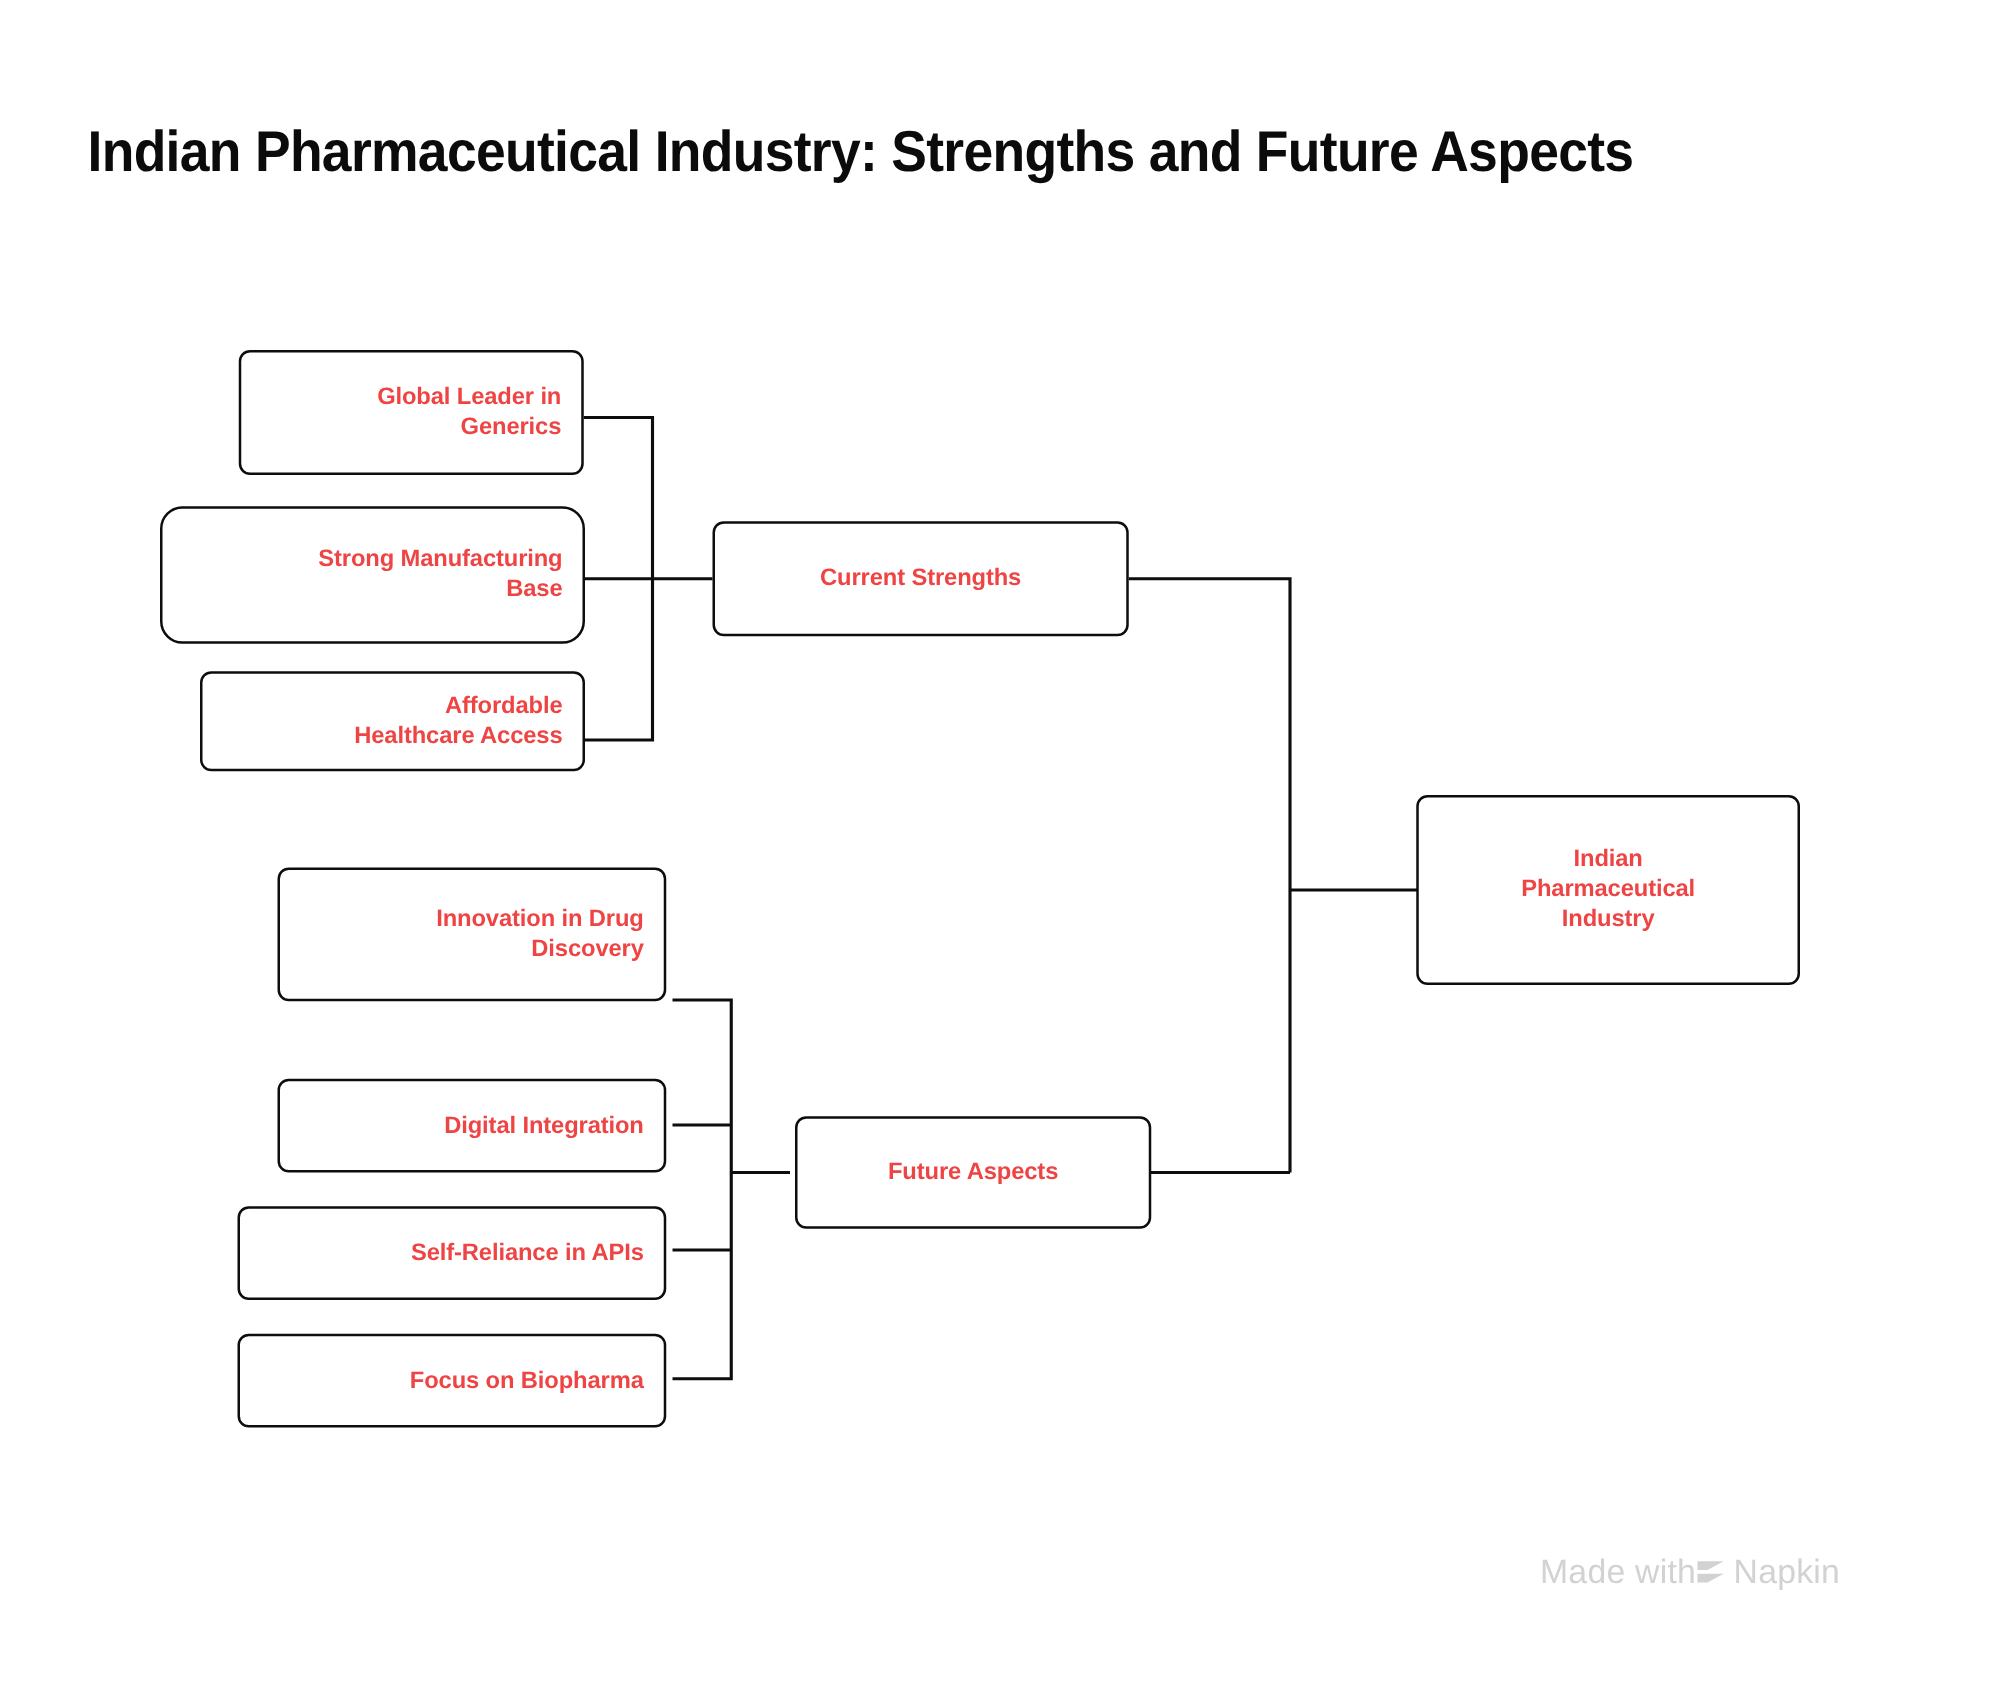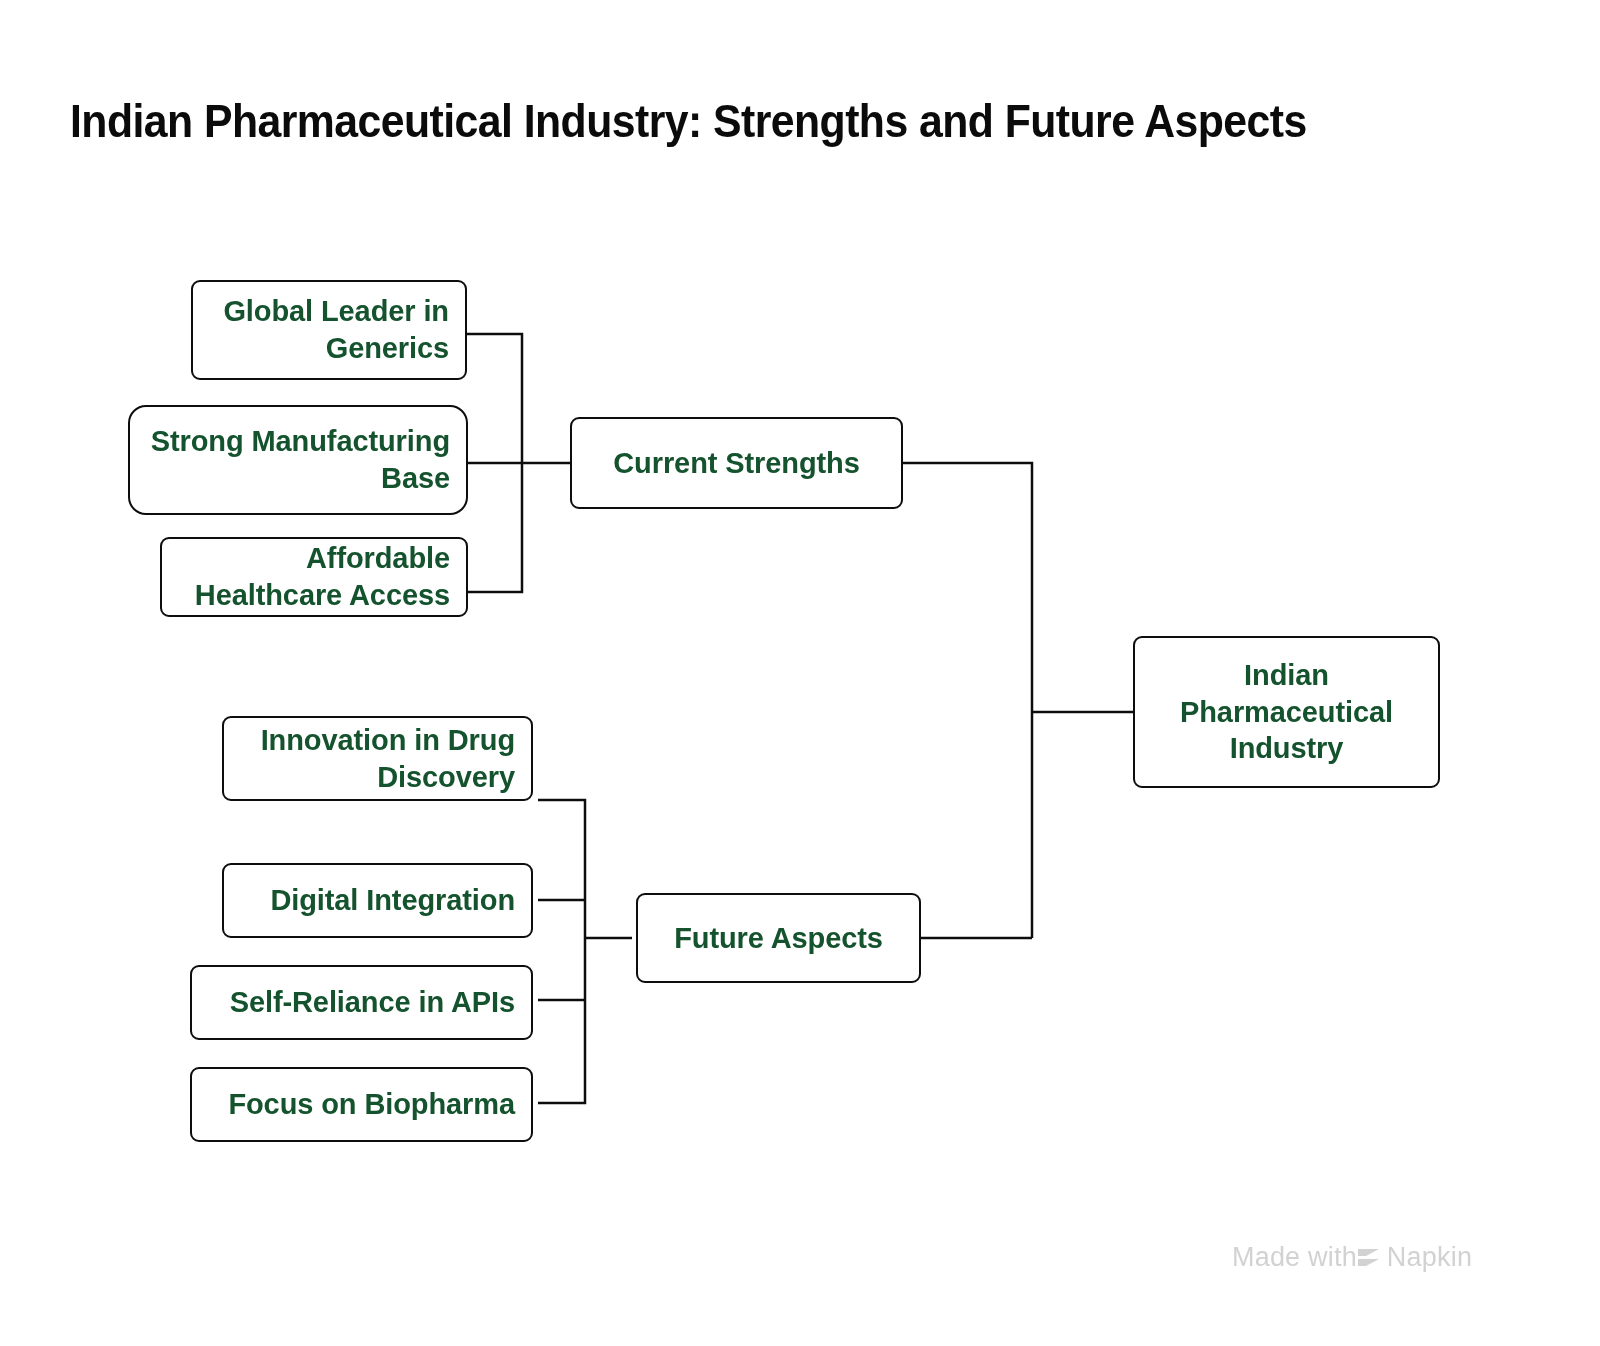--- a/index.html
+++ b/index.html
@@ -35,25 +35,25 @@
     transform-origin: left top;
   }
   .node {
     position: absolute;
     border: 2.5px solid #0d0d0d;
     border-radius: 9px;
     background: #ffffff;
     display: flex;
     align-items: center;
     padding: 6px 16px;
-    font-size: 29px;
+    font-size: 19px;
     font-weight: 700;
     line-height: 1.26;
     letter-spacing: -0.1px;
-    color: #14532d;
+    color: #ef4444;
   }
   .node.align-right { justify-content: flex-end; text-align: right; }
   .node.align-center { justify-content: flex-end; text-align: center; }
   .node .label { display: block; width: 100%; }
   
   #wires {
     position: absolute;
     left: 0; top: 0;
     width: 1600px;
     height: 1346px;
@@ -111,21 +111,21 @@
   </div>
 
   <div class="node align-center" style="left:570px; top:417px; width:333px; height:92px;">
     <span class="label">Current Strengths</span>
   </div>
 
   <div class="node align-center" style="left:1133px; top:636px; width:307px; height:152px;">
     <span class="label">Indian<br>Pharmaceutical<br>Industry</span>
   </div>
 
-  <div class="node align-right" style="left:222px; top:716px; width:311px; height:85px;">
+  <div class="node align-right" style="left:222px; top:694px; width:311px; height:107px;">
     <span class="label">Innovation in Drug<br>Discovery</span>
   </div>
 
   <div class="node align-right" style="left:222px; top:863px; width:311px; height:75px;">
     <span class="label">Digital Integration</span>
   </div>
 
   <div class="node align-right" style="left:190px; top:965px; width:343px; height:75px;">
     <span class="label">Self-Reliance in APIs</span>
   </div>

